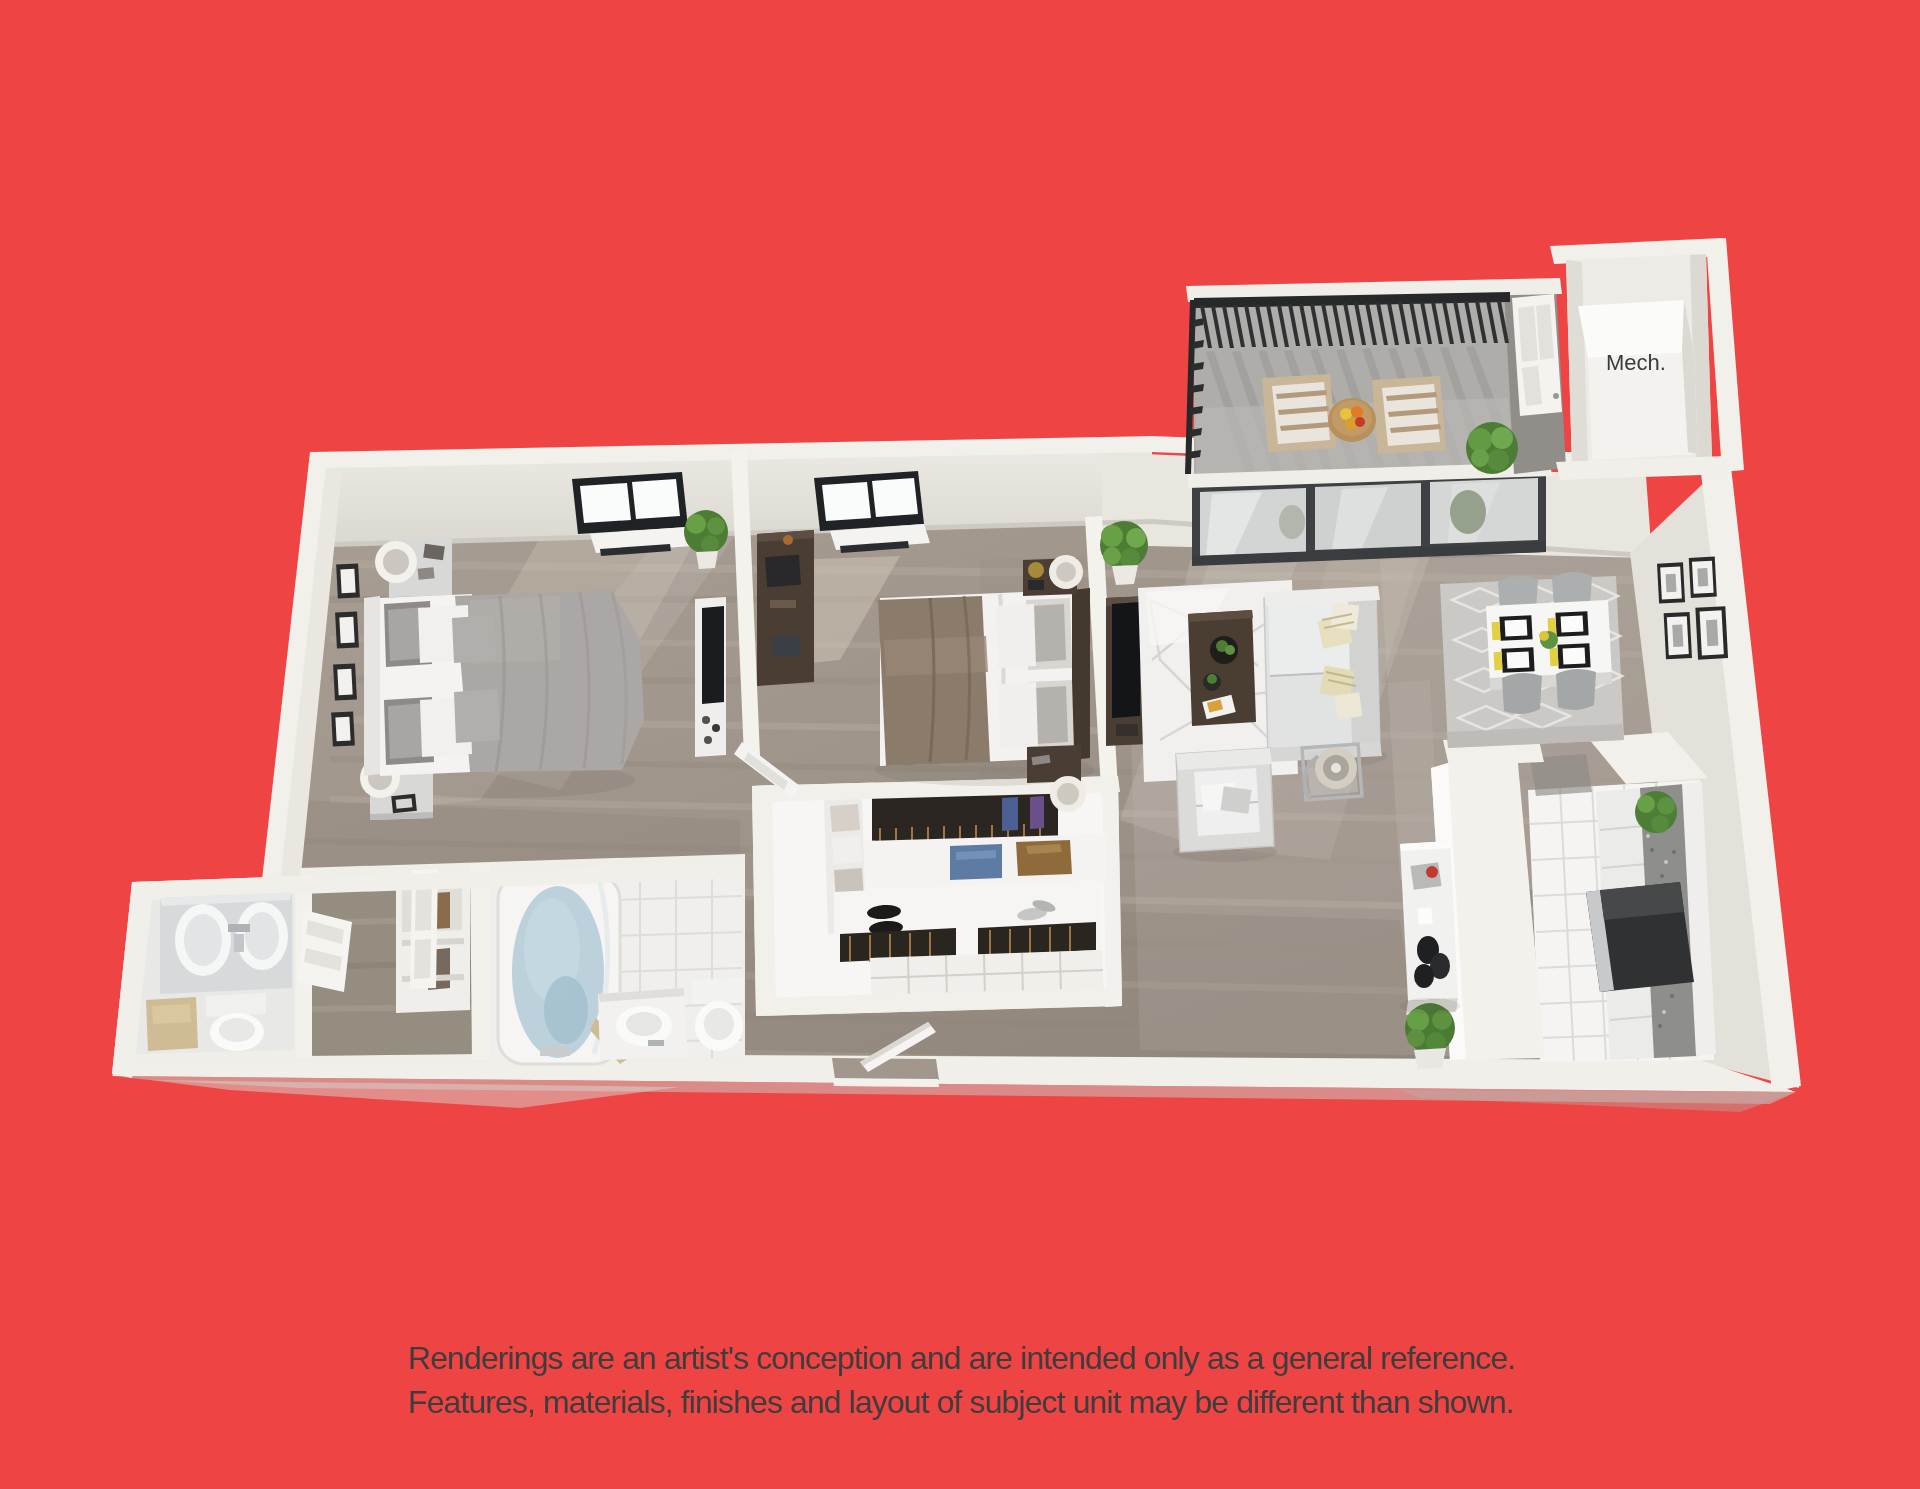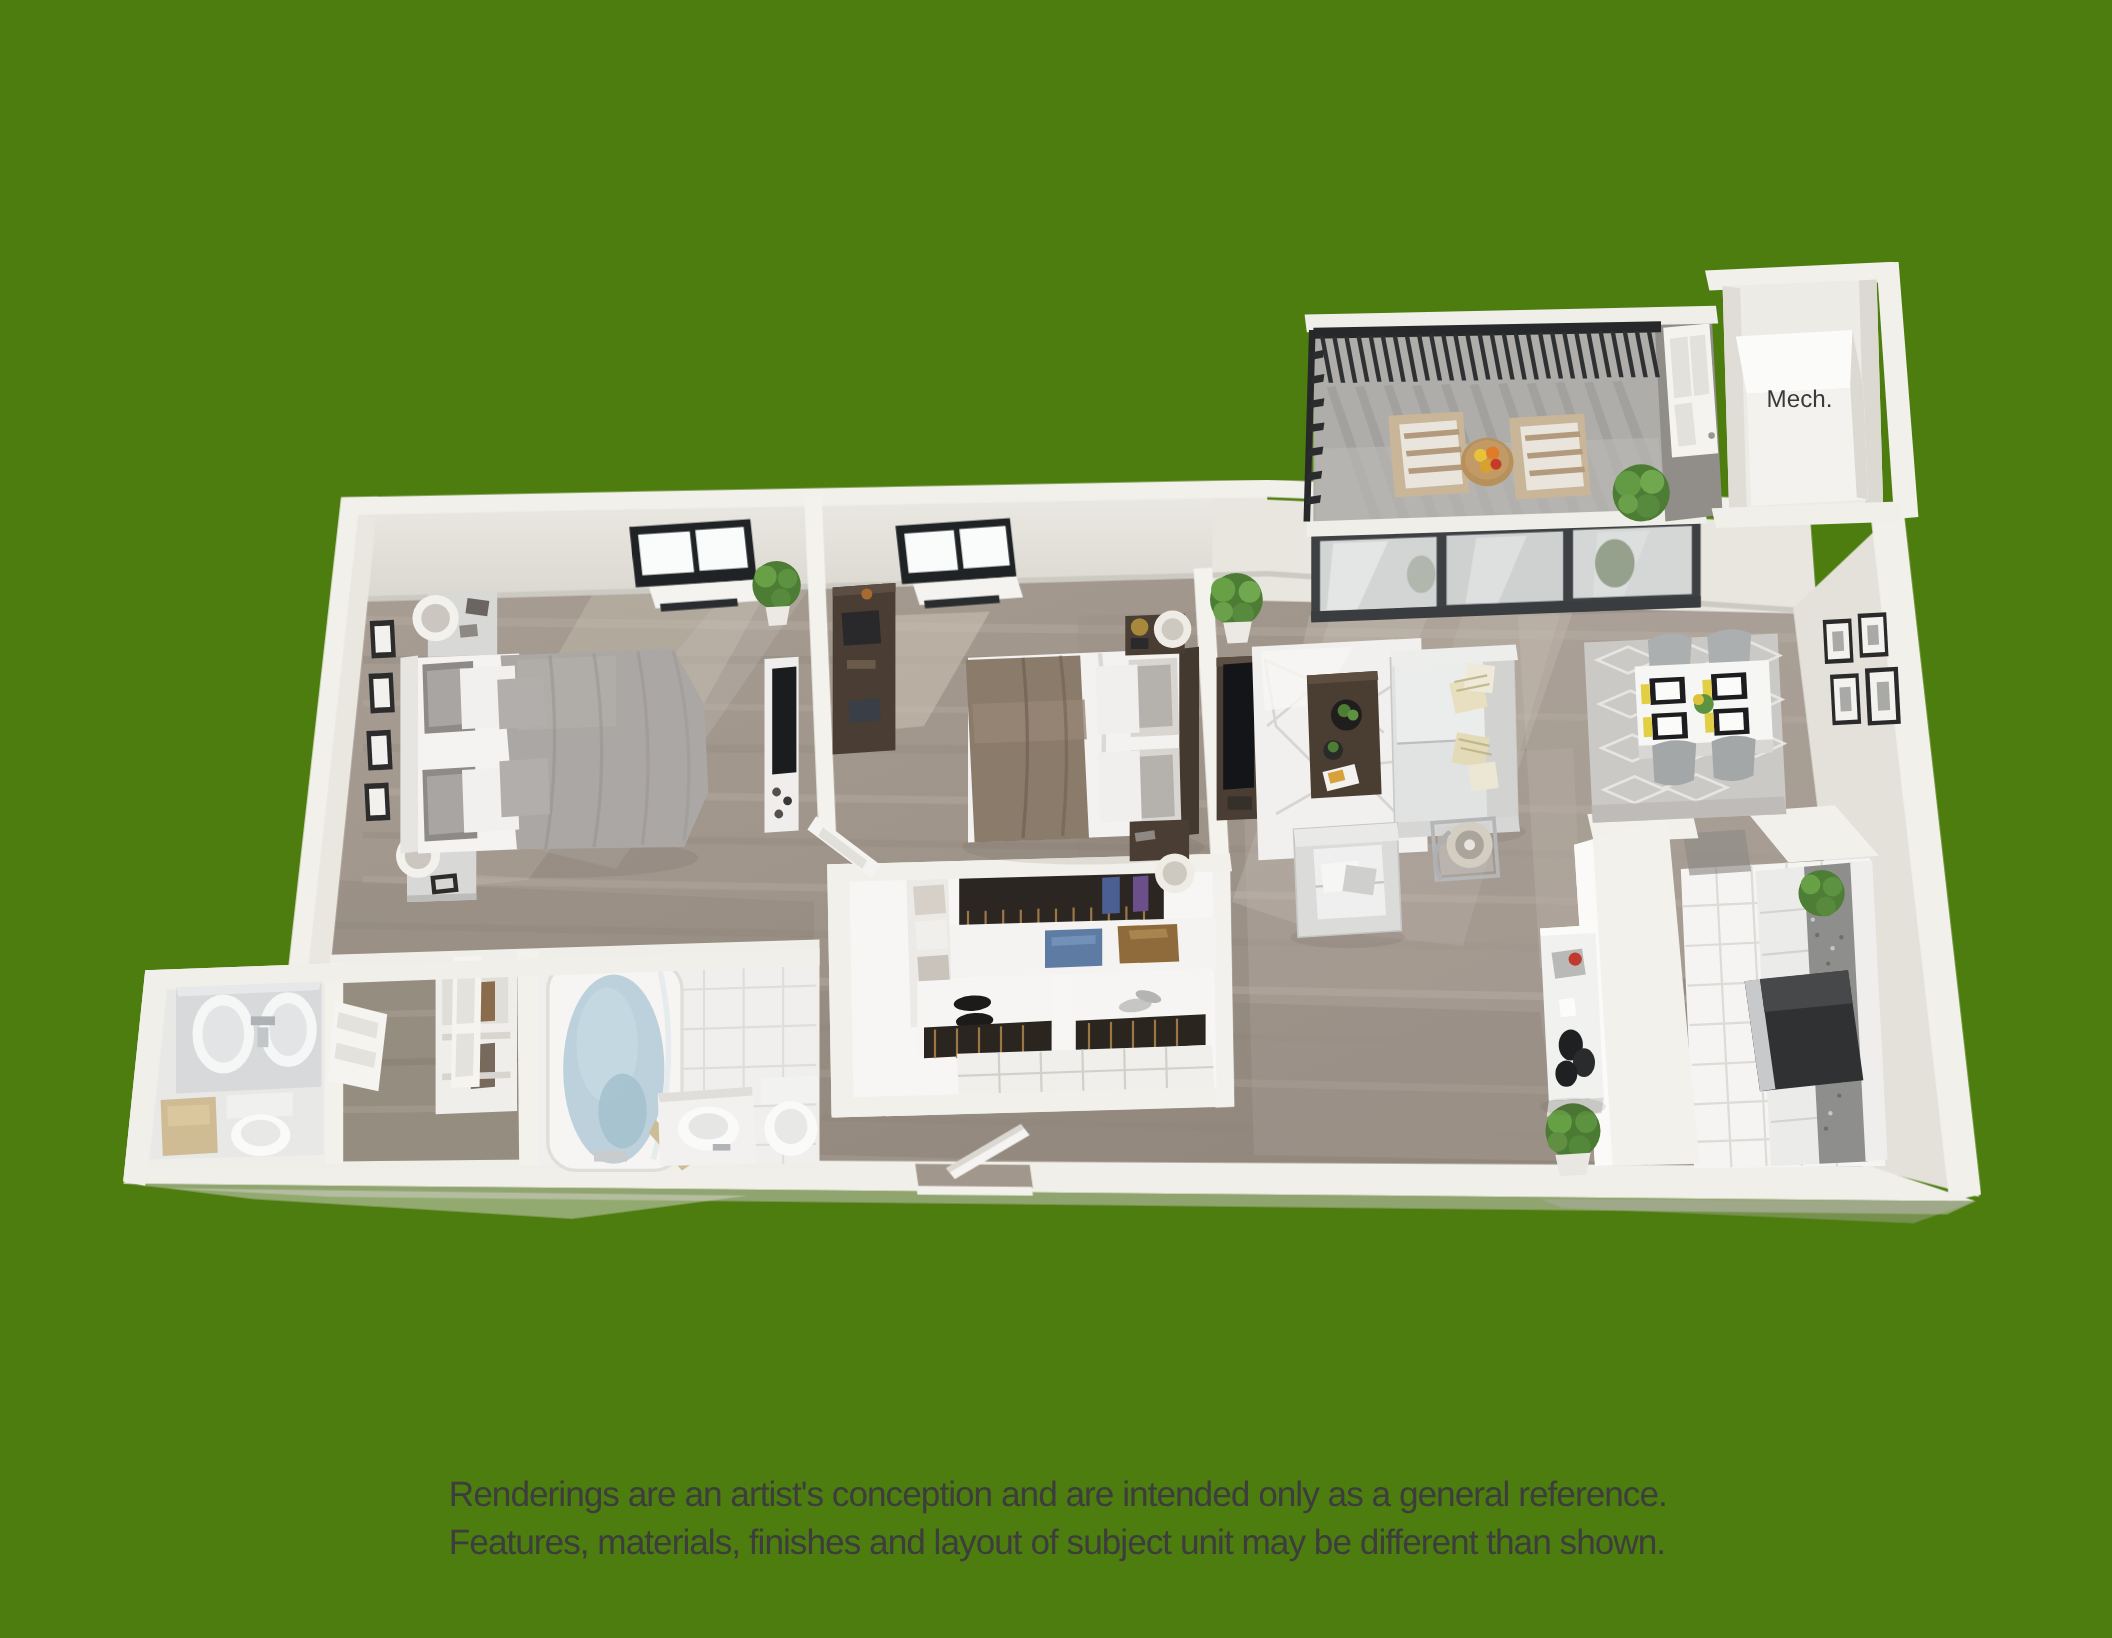--- a/index.html
+++ b/index.html
@@ -1,16 +1,16 @@
 <!DOCTYPE html>
 <html><head>
 <meta charset="utf-8">
 <style>
   html,body{margin:0;padding:0;background:#ffffff;}
-  .page{width:1920px;height:1489px;position:relative;background:#4d7c0f;overflow:hidden;
+  .page{width:1920px;height:1489px;position:relative;background:#ef4444;overflow:hidden;
         font-family:"Liberation Sans", sans-serif;}
 </style>
 </head>
 <body>
 <div class="page">
 <svg width="1920" height="1489" viewBox="0 0 1920 1489" xmlns="http://www.w3.org/2000/svg">
 <defs>
 <linearGradient id="woodg" x1="0" y1="0" x2="1" y2="1">
   <stop offset="0" stop-color="#a79d93"></stop>
   <stop offset="0.45" stop-color="#9e948a"></stop>

